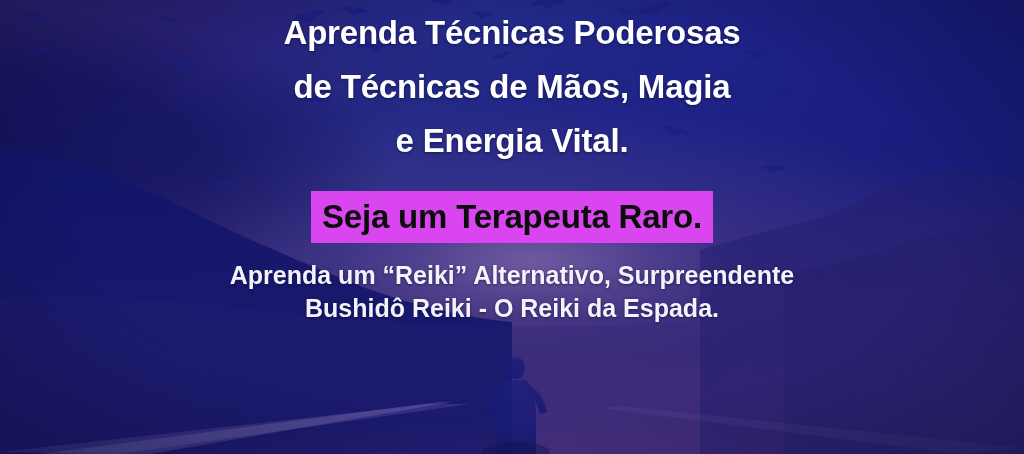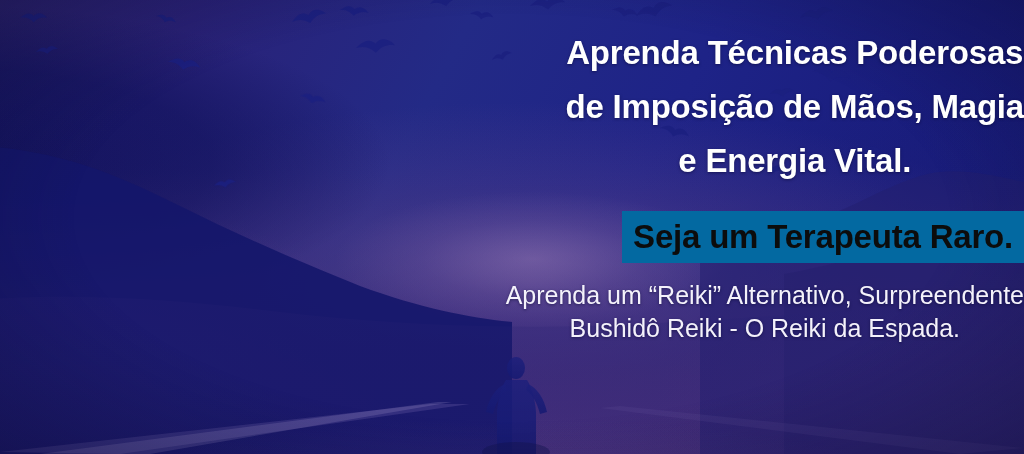--- a/index.html
+++ b/index.html
@@ -64,22 +64,22 @@
     height: 100%;
     pointer-events: none;
   }
 
   
   .content {
     position: absolute;
     inset: 0;
     display: flex;
     flex-direction: column;
-    align-items: flex-end;
-    padding-top: 36px;
+    align-items: center;
+    padding-top: 16px;
     box-sizing: border-box;
   }
   .headline {
     color: #ffffff;
     font-size: 33px;
     font-weight: bold;
     line-height: 1.0;
     letter-spacing: -0.2px;
     text-align: center;
     margin: 0 0 18px 0;
@@ -90,34 +90,34 @@
     margin-bottom: 21px;
   }
   .headline .hl:last-child { margin-bottom: 12px; }
 
   .highlight-wrap {
     margin-top: 4px;
     margin-bottom: 16px;
   }
   .highlight {
     display: inline-block;
-    background: #0369a1;
+    background: #d946ef;
     color: #0c0c0c;
     font-size: 33px;
     font-weight: bold;
     line-height: 1.0;
     letter-spacing: -0.2px;
     padding: 9px 11px 10px 11px;
     text-shadow: none;
   }
 
   .subhead {
     color: #f4f2fb;
     font-size: 25px;
-    font-weight: normal;
+    font-weight: bold;
     line-height: 1.30;
     text-align: center;
     margin: 0;
     text-shadow: 0 1px 3px rgba(10,8,50,0.55);
   }
   .subhead .sl { display: block; }
 </style>
 </head>
 <body>
 
@@ -204,21 +204,21 @@
       <path d="M 0 0 c 5 -4 9 -6 13 -2 c 4 -4 9 -3 13 2 c -5 -1 -9 0 -13 4 c -4 -4 -8 -5 -13 -4 z" transform="translate(492,60) scale(0.8) rotate(-20)"></path>
     </g>
   </svg>
 
   <div class="bg-layer bg-vignette"></div>
 
   <div class="content">
 
     <h1 class="headline">
       <span class="hl">Aprenda Técnicas Poderosas</span>
-      <span class="hl">de Imposição de Mãos, Magia</span>
+      <span class="hl">de Técnicas de Mãos, Magia</span>
       <span class="hl">e Energia Vital.</span>
     </h1>
 
     <div class="highlight-wrap">
       <span class="highlight">Seja um Terapeuta Raro.</span>
     </div>
 
     <p class="subhead">
       <span class="sl">Aprenda um “Reiki” Alternativo, Surpreendente</span>
       <span class="sl">Bushidô Reiki - O Reiki da Espada.</span>

